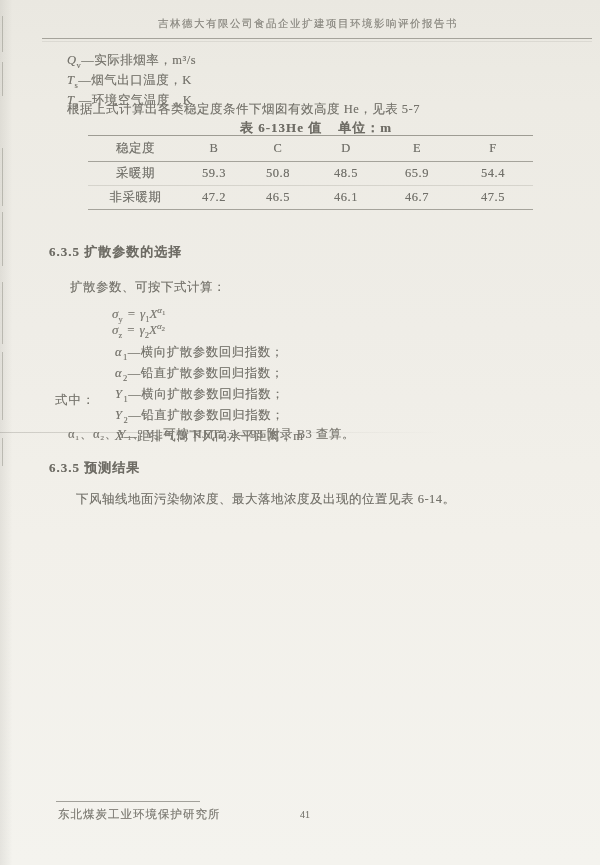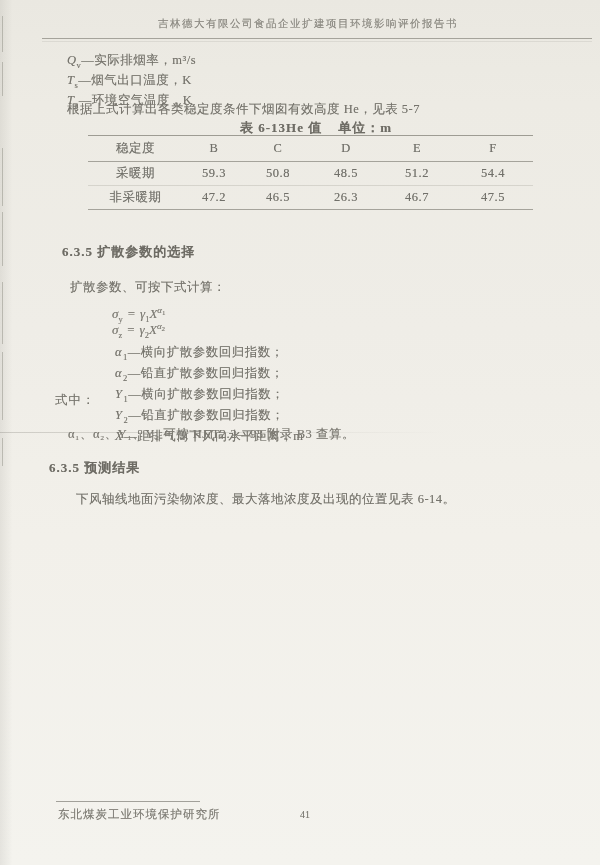--- a/index.html
+++ b/index.html
@@ -122,35 +122,35 @@
         <th>E</th>
         <th>F</th>
       </tr>
     </thead>
     <tbody>
       <tr class="r1">
         <td>采暖期</td>
         <td>59.3</td>
         <td>50.8</td>
         <td>48.5</td>
-        <td>51.2</td>
+        <td>65.9</td>
         <td>54.4</td>
       </tr>
       <tr class="r2">
         <td>非采暖期</td>
         <td>47.2</td>
         <td>46.5</td>
-        <td>26.3</td>
+        <td>46.1</td>
         <td>46.7</td>
         <td>47.5</td>
       </tr>
     </tbody>
   </table>
 
-  <div class="h-sec soft" style="top:243px;margin-left:13px;">6.3.5 扩散参数的选择</div>
+  <div class="h-sec soft" style="top:243px;">6.3.5 扩散参数的选择</div>
   <div class="lead soft">扩散参数、可按下式计算：</div>
 
   <div class="formula soft" style="top:305px;">
     <span class="it">σ</span><sub>y</sub><span class="eq">=</span><span class="it">γ</span><sub>1</sub><span class="it">X</span><sup><span class="it">α</span><span class="expsub">1</span></sup>
   </div>
   <div class="formula soft" style="top:321px;">
     <span class="it">σ</span><sub>z</sub><span class="eq">=</span><span class="it">γ</span><sub>2</sub><span class="it">X</span><sup><span class="it">α</span><span class="expsub">2</span></sup>
   </div>
 
   <div class="where-label soft">式中：</div>

